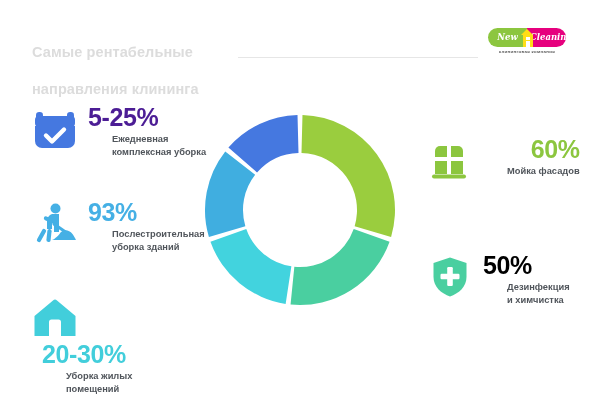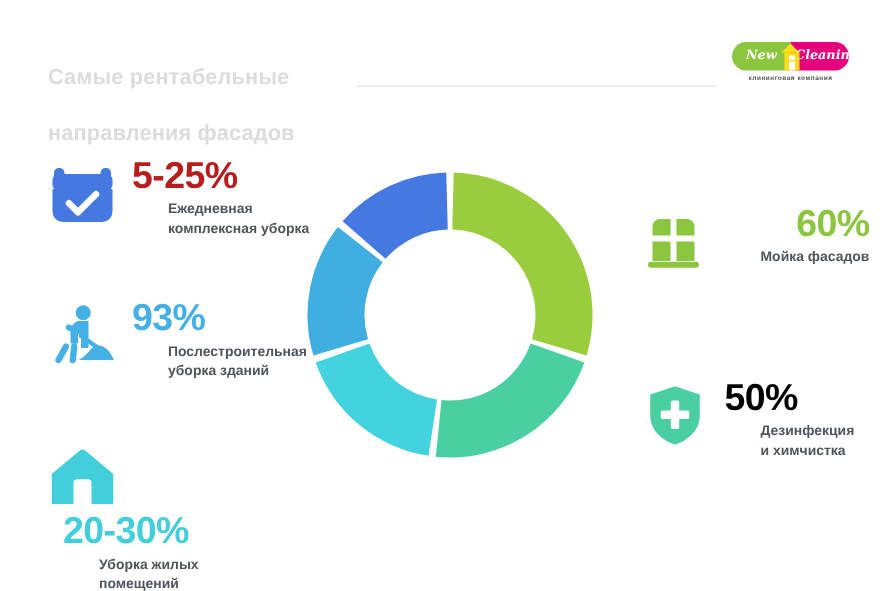--- a/index.html
+++ b/index.html
@@ -161,41 +161,41 @@
     color: #50555b;
   }
   .stat-desc .l { display: block; white-space: nowrap; padding-left: 24px; }
 
   #stat-daily   { left: 32px;  top: 104px; }
   #stat-post    { left: 32px;  top: 199px; }
   #stat-resid   { left: 32px;  top: 293px; flex-direction: column; }
   #stat-facade  { left: 427px; top: 136px; text-align: right; }
   #stat-disinf  { left: 427px; top: 252px; }
 
-  #stat-daily  .stat-value { color: #b91c1c; }
+  #stat-daily  .stat-value { color: #4c1d95; }
   #stat-post   .stat-value { color: #45B0E5; }
   #stat-resid  .stat-value { color: #42CEDB; }
   #stat-facade .stat-value { color: #8CC63F; }
   #stat-disinf .stat-value { color: #000000; }
 
   
   #donut {
     position: absolute;
     left: 203px;
     top: 113px;
     width: 194px;
     height: 194px;
   }
 </style>
 </head>
 <body>
 
 <div id="header-title">
   <span class="line">Самые рентабельные</span>
-  <span class="line">направления фасадов</span>
+  <span class="line">направления клининга</span>
 </div>
 <div id="header-rule"></div>
 
 <div id="logo">
   <div class="logo-pill">
     <div class="logo-half left"></div>
     <div class="logo-half right"></div>
     <div class="logo-word w1">New</div>
     <div class="logo-word w2">Cleaning</div>
     <div class="logo-house">

